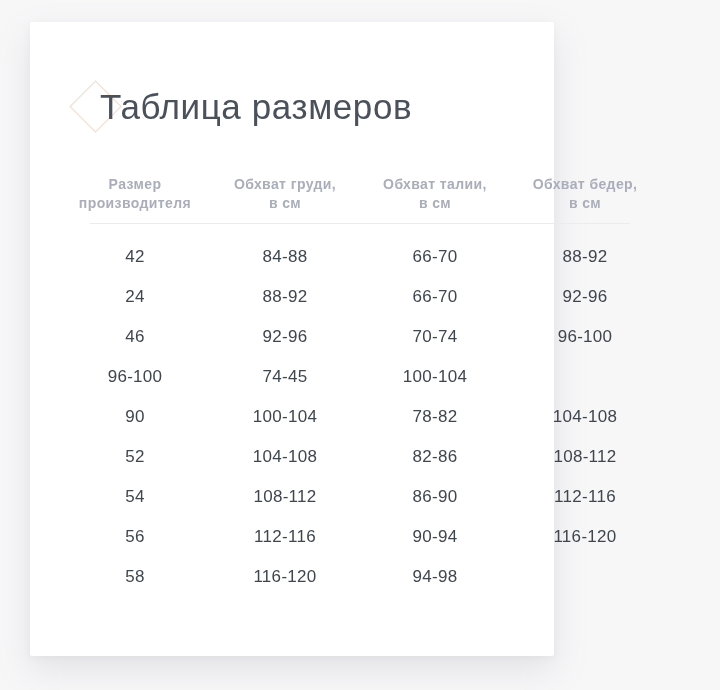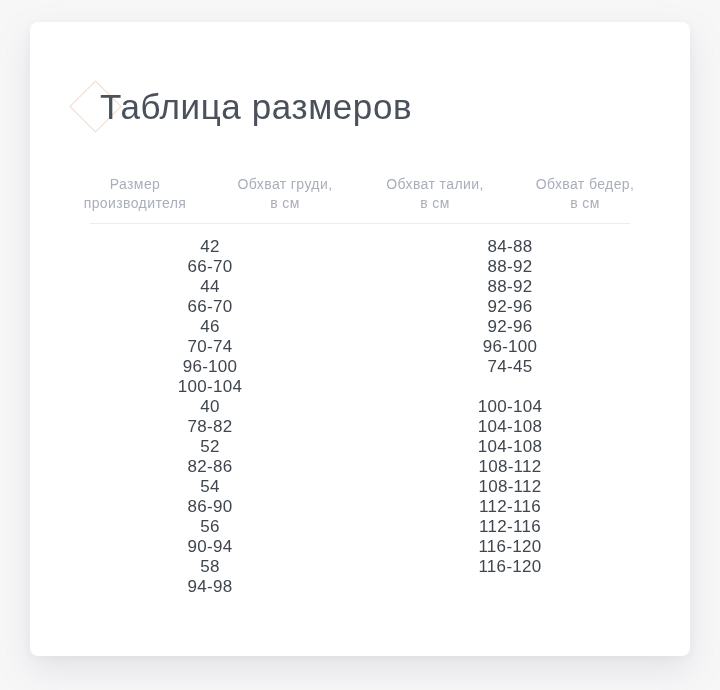--- a/index.html
+++ b/index.html
@@ -16,24 +16,24 @@
     width: 720px;
     height: 690px;
     background: var(--page-bg);
     font-family: "Liberation Sans", "DejaVu Sans", sans-serif;
     overflow: hidden;
   }
   .card {
     position: absolute;
     left: 30px;
     top: 22px;
-    width: 660px;
+    width: 524px;
     height: 634px;
     background: var(--card-bg);
-    border-radius: 8px;
+    border-radius: 2px;
     box-shadow: 0 14px 34px rgba(140,140,155,0.18), 0 2px 8px rgba(0,0,0,0.04);
   }
   .diamond {
     position: absolute;
     left: 47px;
     top: 66px;
     width: 37px;
     height: 37px;
     border: 1px solid var(--accent-diamond);
     transform: rotate(45deg);
@@ -59,31 +59,31 @@
   .thead {
     display: grid;
     grid-template-columns: repeat(4, 1fr);
   }
   .th {
     text-align: center;
     color: var(--header-color);
     font-size: 14px;
     line-height: 19px;
     letter-spacing: 0.4px;
-    font-weight: 400;
+    font-weight: 700;
   }
   .divider {
     height: 1px;
     background: var(--divider-color);
     margin: 10px 30px 0 30px;
   }
   .tbody { margin-top: 13px; }
   .row {
     display: grid;
-    grid-template-columns: repeat(2, 1fr);
+    grid-template-columns: repeat(4, 1fr);
     height: 40px;
     align-items: center;
   }
   .cell {
     text-align: center;
     font-size: 17px;
     color: var(--cell-color);
     letter-spacing: 0.3px;
   }
 </style>
@@ -119,38 +119,38 @@
     <div class="divider"></div>
 
     <div class="tbody">
       <div class="row">
         <div class="cell">42</div>
         <div class="cell">84-88</div>
         <div class="cell">66-70</div>
         <div class="cell">88-92</div>
       </div>
       <div class="row">
-        <div class="cell">44</div>
+        <div class="cell">24</div>
         <div class="cell">88-92</div>
         <div class="cell">66-70</div>
         <div class="cell">92-96</div>
       </div>
       <div class="row">
         <div class="cell">46</div>
         <div class="cell">92-96</div>
         <div class="cell">70-74</div>
         <div class="cell">96-100</div>
       </div>
       <div class="row">
         <div class="cell">96-100</div>
         <div class="cell">74-45</div>
         <div class="cell">100-104</div>
       </div>
       <div class="row">
-        <div class="cell">40</div>
+        <div class="cell">90</div>
         <div class="cell">100-104</div>
         <div class="cell">78-82</div>
         <div class="cell">104-108</div>
       </div>
       <div class="row">
         <div class="cell">52</div>
         <div class="cell">104-108</div>
         <div class="cell">82-86</div>
         <div class="cell">108-112</div>
       </div>

